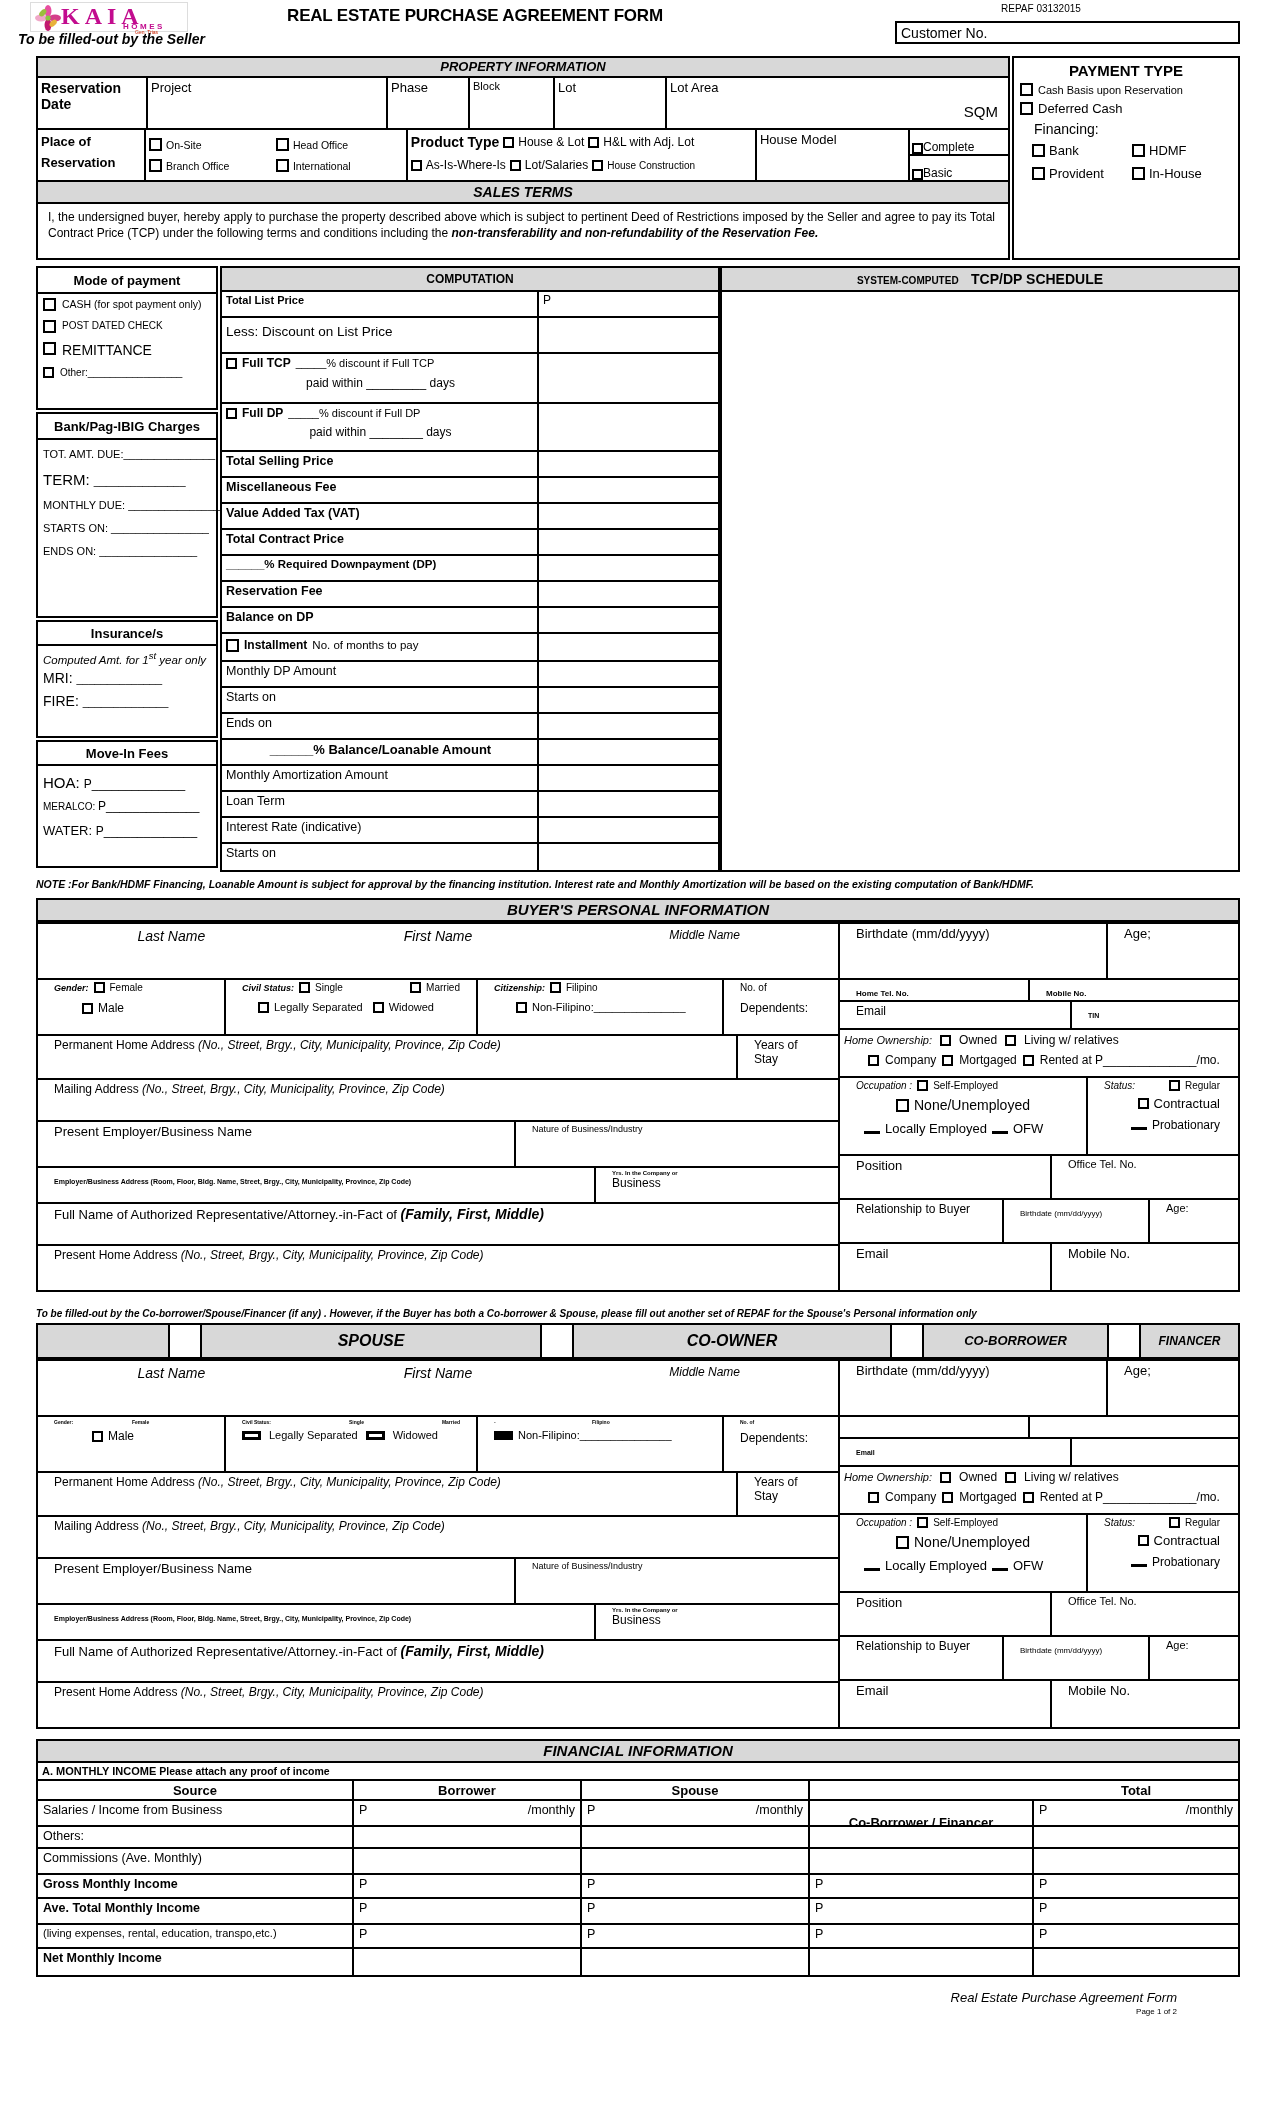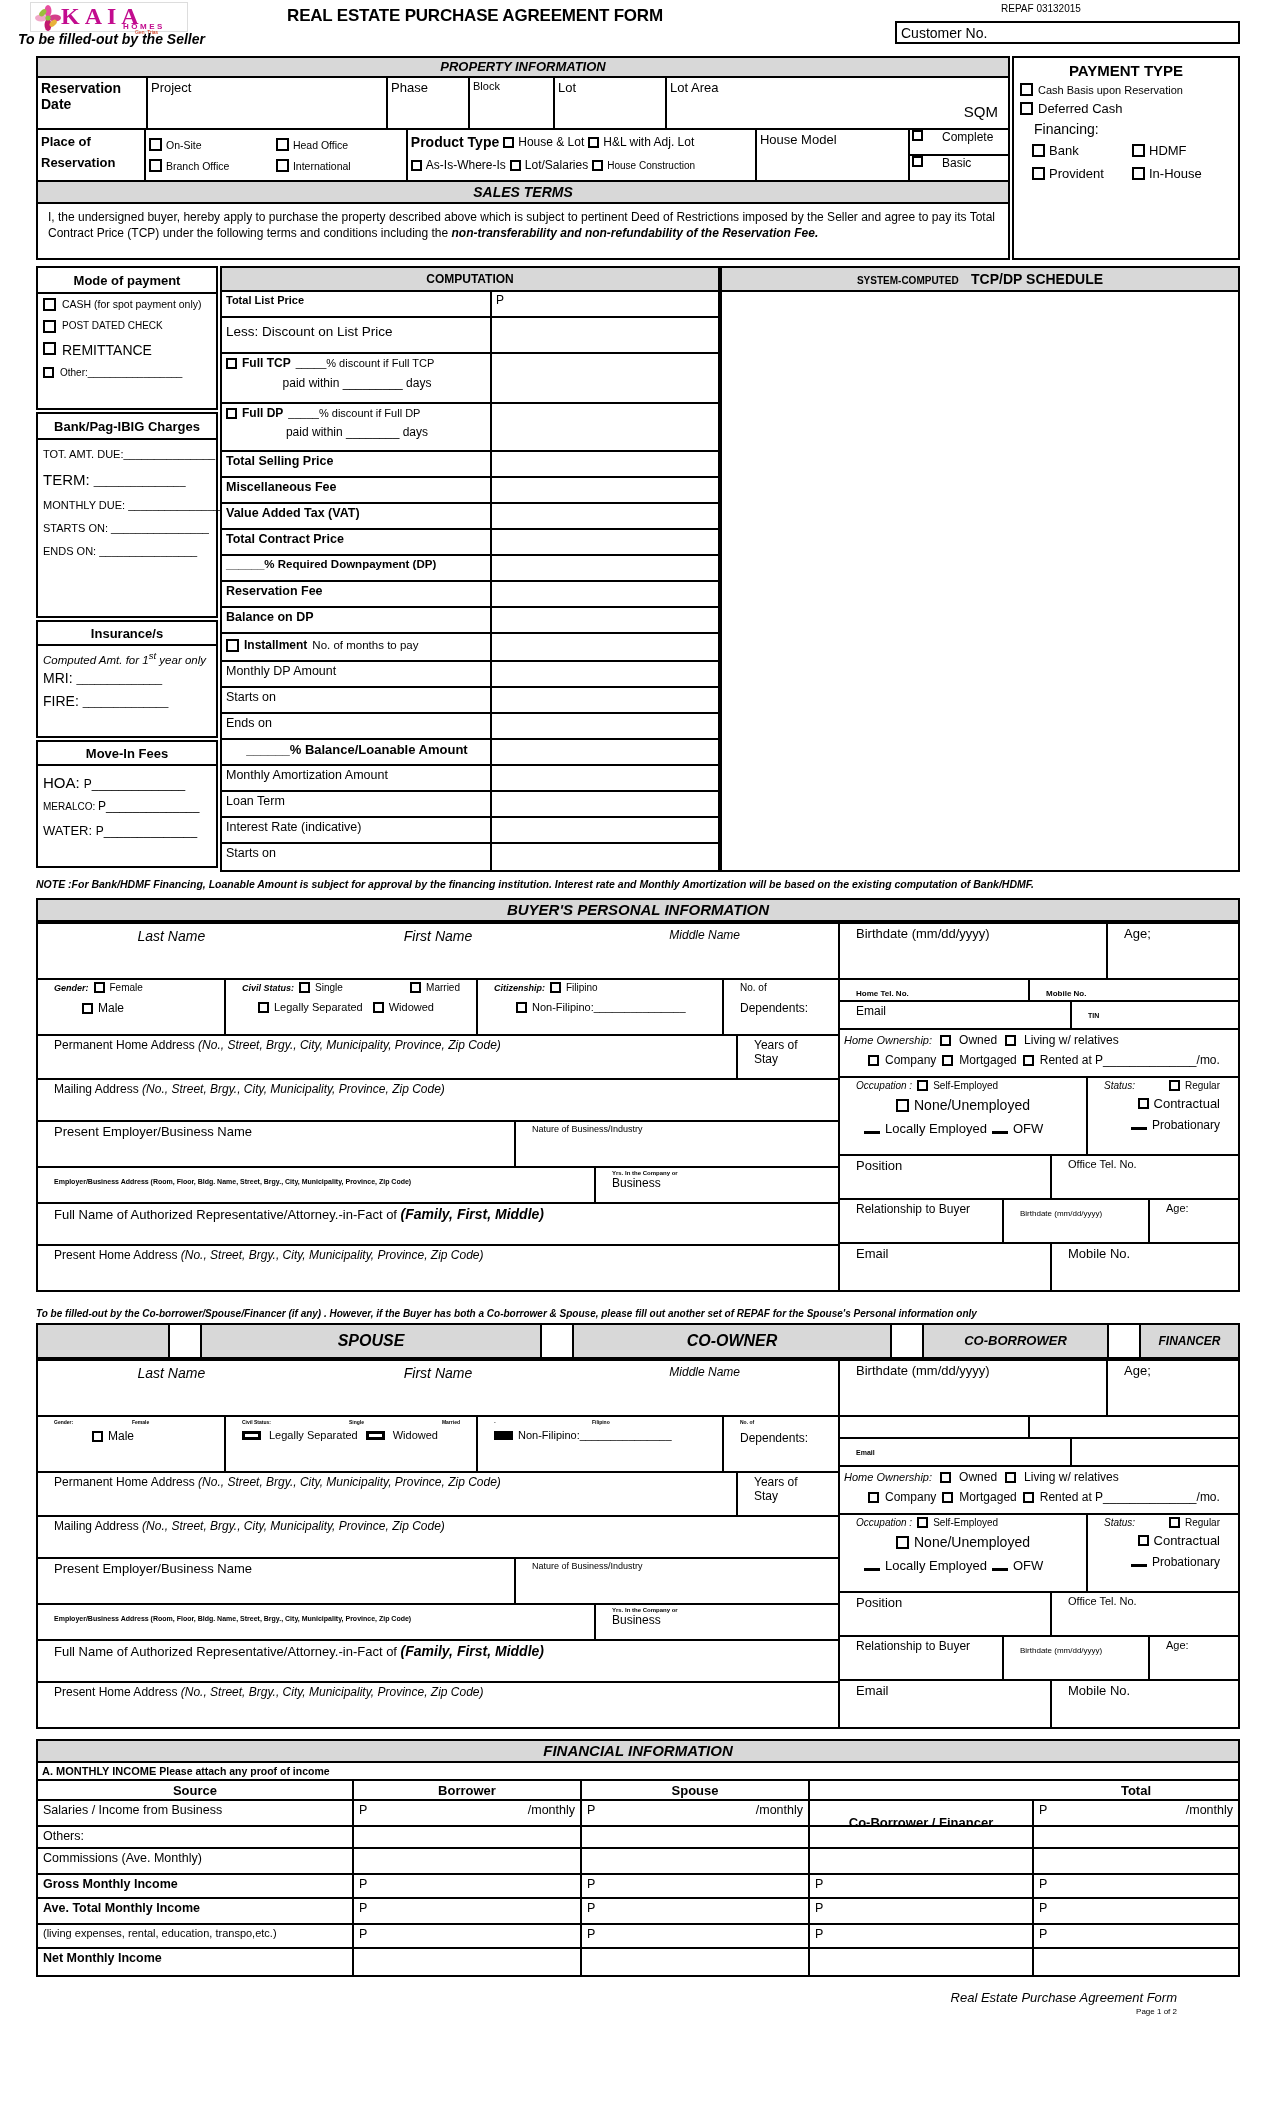--- a/index.html
+++ b/index.html
@@ -32,41 +32,41 @@
   .tcell { border-right:2px solid #000; padding:2px 3px; font-size:13px; }
   .tcell:last-child { border-right:none; }
   .bold { font-weight:bold; }
   .lotarea { position:relative; }
   .sqm { position:absolute; right:10px; bottom:8px; font-size:15px; }
   .optgrid { display:grid; grid-template-columns:1fr 1fr; font-size:10.5px; align-content:center; row-gap:8px; }
   .opt { display:flex; align-items:center; gap:4px; white-space:nowrap; }
   .prodcell { font-size:11px; padding-top:4px; }
   .prodline { display:flex; align-items:center; gap:4px; margin-bottom:8px; white-space:nowrap; }
   .cbbox { display:flex; flex-direction:column; padding:0; }
-  .cbbox > div { flex:1; display:flex; align-items:flex-start; gap:19px; padding:0 2px; font-size:12px; }
+  .cbbox > div { flex:1; display:flex; align-items:flex-end; gap:0; padding:0 2px; font-size:12px; }
   .cbbox > div:first-child { border-bottom:2px solid #000; }
   .sales-banner { background:#d8d8d8; border-bottom:2px solid #000; border-top:none; font-weight:bold; font-style:italic; text-align:center; font-size:14px; height:22px; line-height:20px; }
   .sales-para { height:54px; padding:5px 10px; font-size:12px; line-height:1.35; }
   .pay-title { text-align:center; font-weight:bold; font-size:15px; margin-bottom:4px; }
   .pay-opt { display:flex; align-items:center; gap:5px; font-size:11px; margin-bottom:5px; }
   .pay-opt.big { font-size:13px; }
   .fin-label { font-size:14px; margin:2px 0 6px 14px; }
   .fin-grid { display:grid; grid-template-columns:1fr 1fr; row-gap:8px; margin-left:12px; font-size:13px; }
   
   .threecol { display:flex; margin-top:6px; }
   .col1 { width:182px; margin-right:2px; }
   .c1hdr { border:2px solid #000; font-weight:bold; text-align:center; font-size:13px; }
   .c1box { border:2px solid #000; border-top:none; padding:4px 5px; margin-bottom:2px; }
   .mopline { display:flex; align-items:flex-start; gap:6px; margin-bottom:9px; }
   .bankline { font-size:11px; margin-bottom:11px; white-space:nowrap; }
   .col2 { width:500px; border:2px solid #000; }
   .comp-banner { background:#d8d8d8; border-bottom:2px solid #000; font-weight:bold; text-align:center; font-size:12px; height:24px; line-height:22px; }
   .crow { display:flex; border-bottom:2px solid #000; }
   .crow:last-child { border-bottom:none; }
-  .clabel { width:268px; padding:2px 2px 8px 4px; font-size:12.5px; }
+  .clabel { width:315px; padding:2px 2px 8px 4px; font-size:12.5px; }
   .cval { flex:1; border-left:2px solid #000; font-size:12px; padding:1px 0 0 4px; }
   .ctr { text-align:center; }
   .col3 { width:520px; border:2px solid #000; }
   .sched-banner { background:#d8d8d8; border-bottom:2px solid #000; text-align:center; height:24px; line-height:22px; }
   .sched-sm { font-weight:bold; font-size:10px; letter-spacing:0; }
   .sched-big { font-weight:bold; font-size:14px; margin-left:8px; }
   .note { font-size:10.5px; font-weight:bold; font-style:italic; margin-top:6px; }
   
   .psection { border:2px solid #000; display:flex; }
   .pleft { width:800px; }

